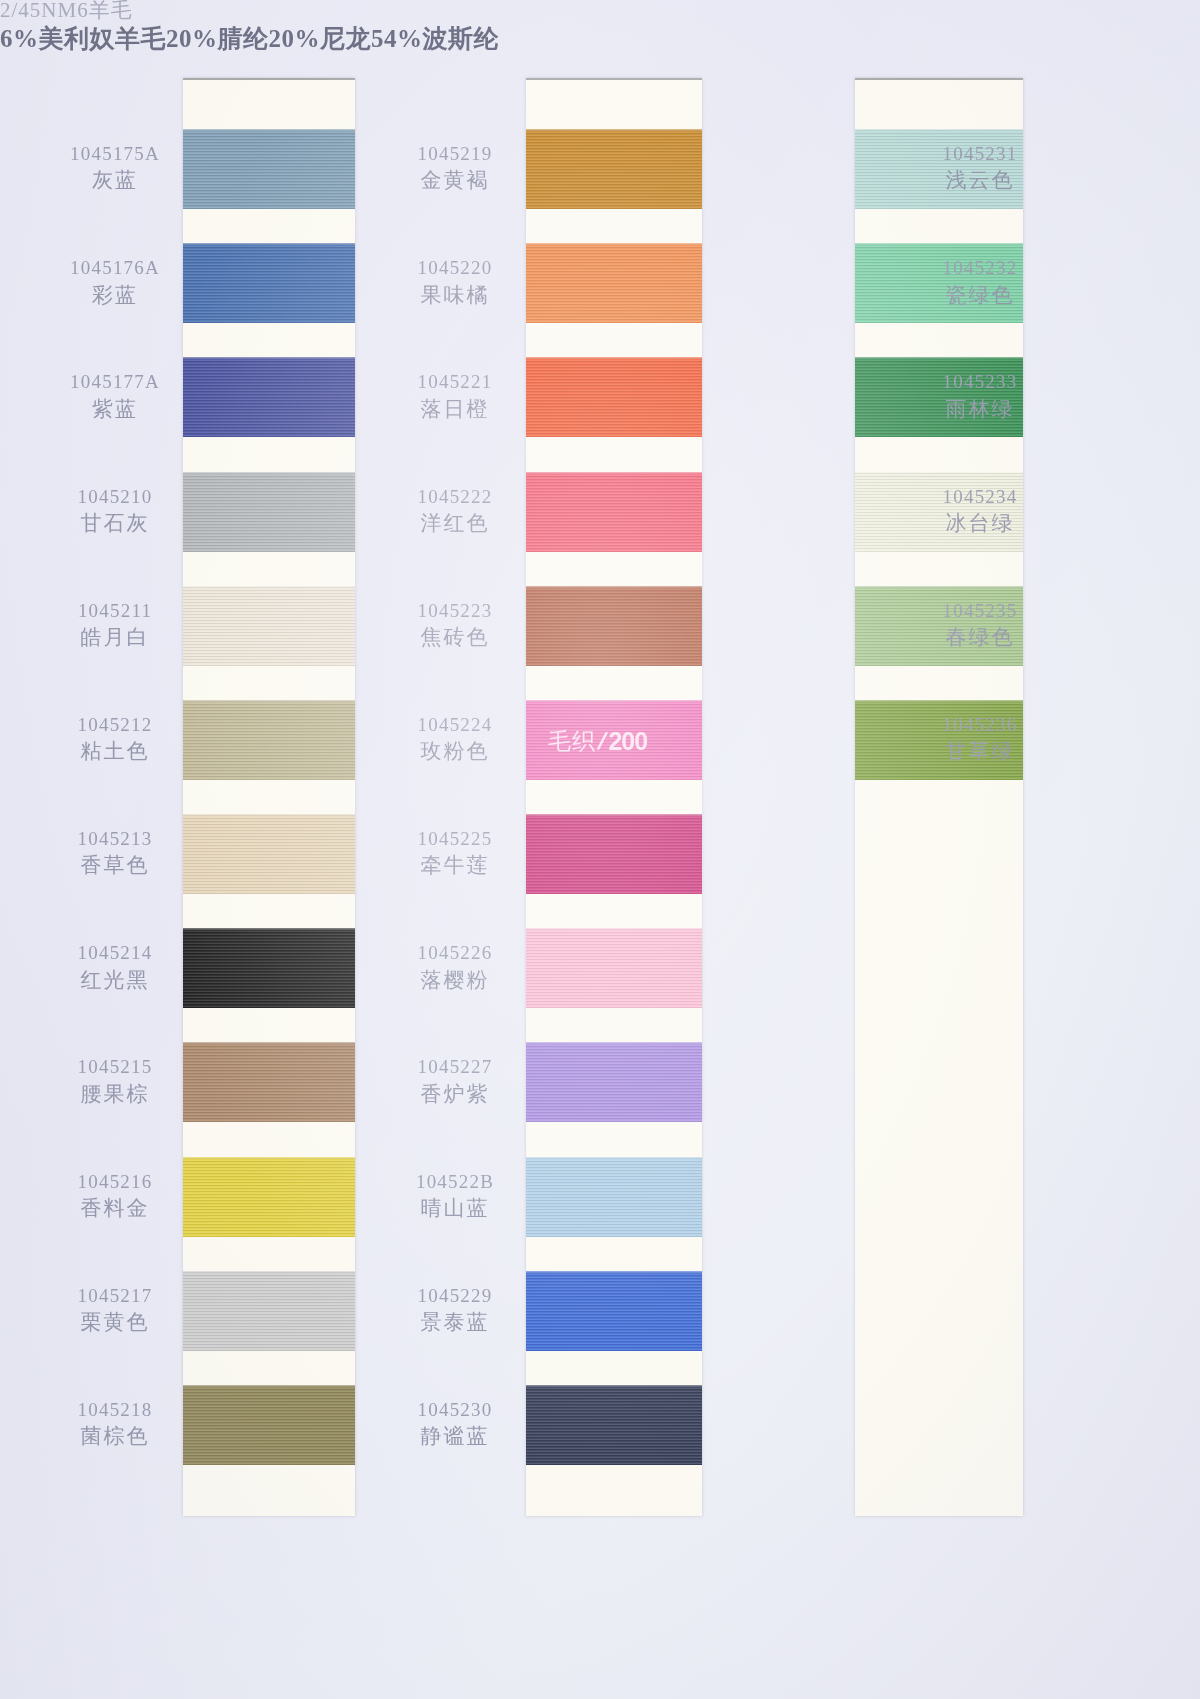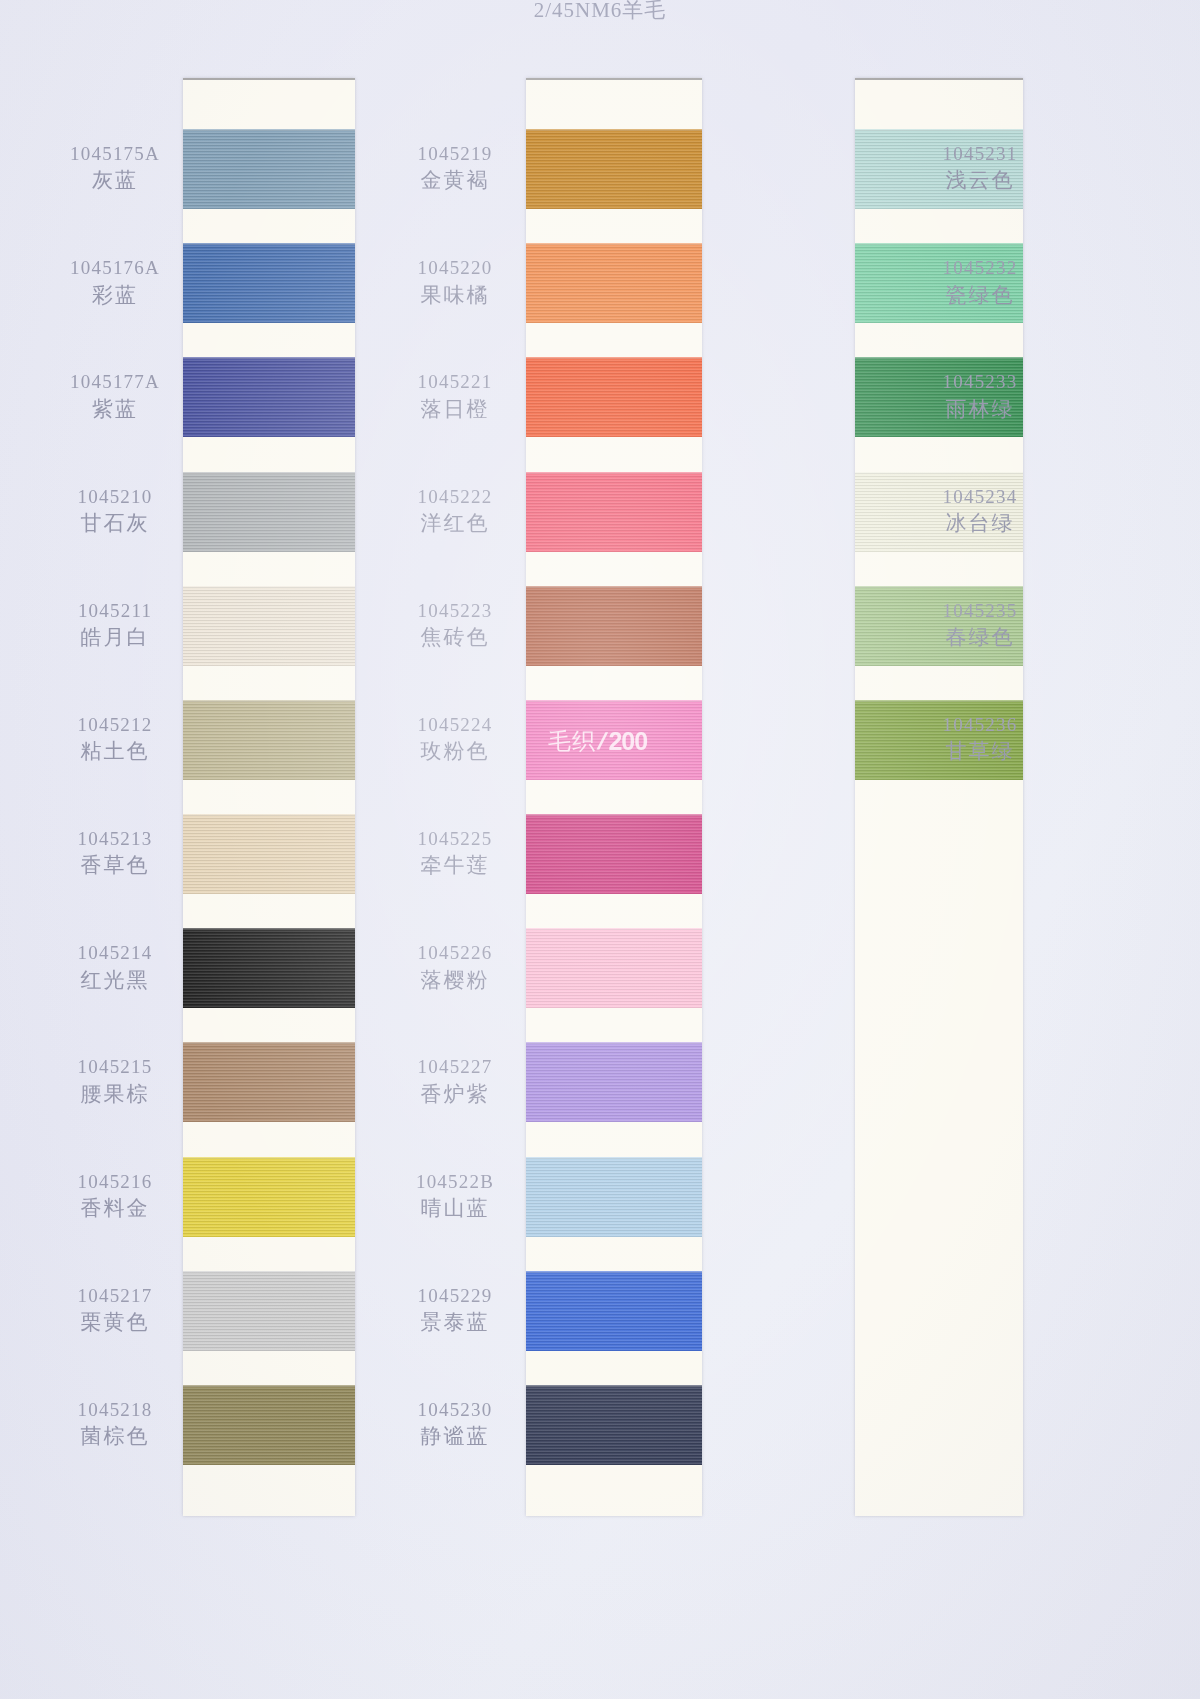--- a/index.html
+++ b/index.html
@@ -23,21 +23,21 @@
     position:absolute; inset:0;
     background: radial-gradient(ellipse at 50% 40%, rgba(255,255,255,0.38) 0%, rgba(255,255,255,0.06) 55%, rgba(190,192,212,0.14) 100%);
     pointer-events:none;
   }
 
   
   .header {
     position: absolute;
     left: 0; right: 0;
     top: 0;
-    text-align: center;
+    text-align: left;
     color: #8d8fa4;
     z-index: 5;
     font-family: Liberation Serif, serif;
   }
   .header .line1 {
     font-size: 21px;
     letter-spacing: 1px;
     color: #a9abbe;
     line-height: 24px;
     margin-top: -2px;
@@ -155,20 +155,21 @@
     letter-spacing: -1px;
   }
 </style>
 </head>
 <body>
 
 <div id="page">
 
   <div class="header">
     <div class="line1">2/45NM6羊毛</div>
+    <div class="line2">6%美利奴羊毛20%腈纶20%尼龙54%波斯纶</div>
   </div>
 
   <div class="col col-1">
     <div class="card card-1">
         <div class="swatch" style="top: 51.125px; height: 79.9167px; background: rgb(123, 155, 179);"></div>
         <div class="swatch" style="top: 165.292px; height: 79.9167px; background: rgb(63, 105, 173);"></div>
         <div class="swatch" style="top: 279.458px; height: 79.9167px; background: rgb(62, 71, 154);"></div>
         <div class="swatch" style="top: 393.625px; height: 79.9167px; background: rgb(174, 178, 181);"></div>
         <div class="swatch" style="top: 507.792px; height: 79.9167px; background: rgb(236, 228, 214);"></div>
         <div class="swatch" style="top: 621.958px; height: 79.9167px; background: rgb(189, 181, 144);"></div>

